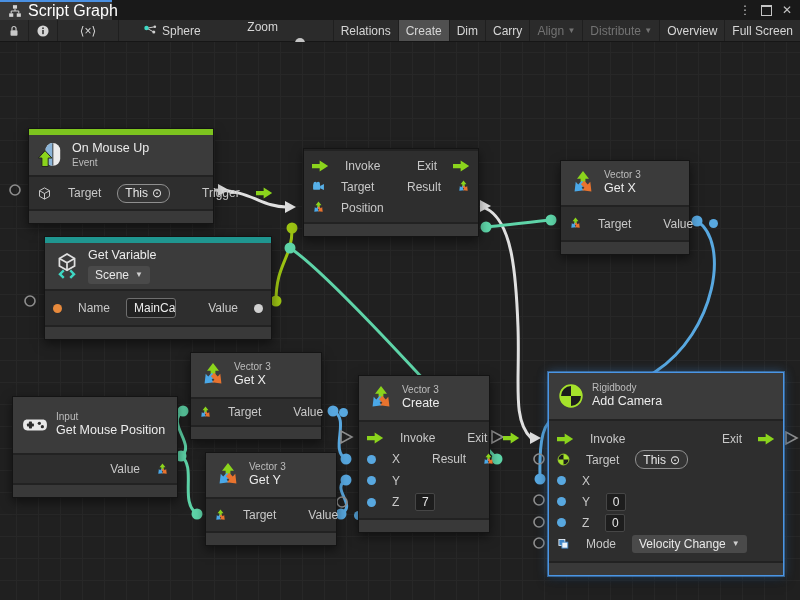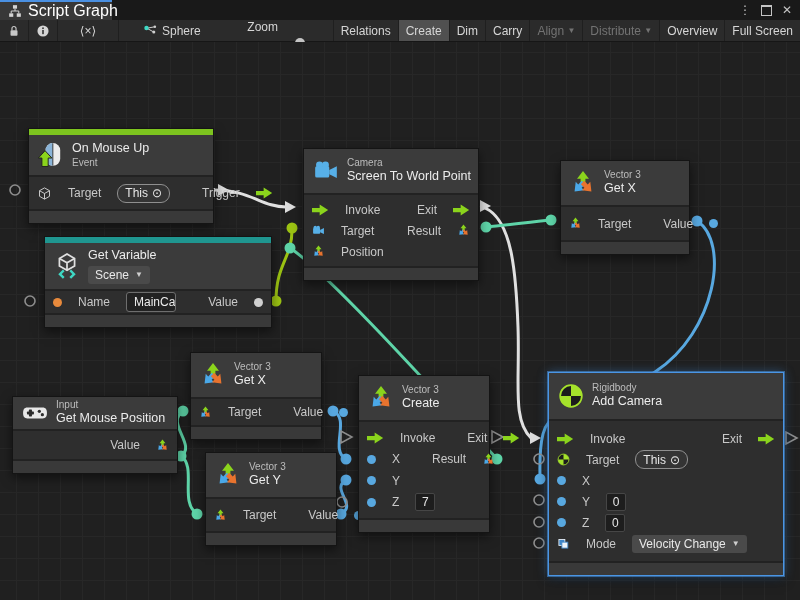--- a/index.html
+++ b/index.html
@@ -278,48 +278,39 @@
             <use href="#i-unityvar"></use>
           </svg>
         <div>
           <div class="ttl">Get Variable</div>
           <span class="dd" style="margin-top:2px">
               <span>Scene</span>
               <span class="caret">▼</span>
             </span>
         </div>
       </div>
-      <div class="bdy" style="padding:0 0">
+      <div class="bdy" style="padding:6px 0">
         <div class="row" style="height:22px">
           <span class="dot" style="background:#e88a3c"></span>
           <span>Name</span>
           <span class="ddo">
               <span class="txt">MainCamera</span>
               <span class="carbox">
                 <span class="caret">▼</span>
               </span>
             </span>
           <span class="sp"></span>
           <span>Value</span>
           <span class="dot" style="background:#d0d0d0"></span>
         </div>
       </div>
       <div class="ftr"></div>
     </div>
 
     <div class="node" style="left:303px;top:106px;width:176px">
-      <div class="hdr" style="height:44px">
-        <svg class="nicon">
-            <use href="#i-cam"></use>
-          </svg>
-        <div>
-          <div class="cat">Camera</div>
-          <div class="ttl">Screen To World Point</div>
-        </div>
-      </div>
       <div class="bdy" style="padding:4px 0">
         <div class="row" style="height:21px">
           <svg class="flow">
               <use href="#i-flow"></use>
             </svg>
           <span>Invoke</span>
           <span class="sp"></span>
           <span>Exit</span>
           <svg class="flow">
               <use href="#i-flow"></use>
@@ -364,21 +355,21 @@
           <span>Target</span>
           <span class="sp"></span>
           <span>Value</span>
           <span class="dot" style="background:#58a8e0"></span>
         </div>
       </div>
       <div class="ftr"></div>
     </div>
 
     <div class="node" style="left:12px;top:354px;width:166px">
-      <div class="hdr" style="height:32px">
+      <div class="hdr" style="height:56px">
         <svg class="nicon">
             <use href="#i-pad"></use>
           </svg>
         <div>
           <div class="cat">Input</div>
           <div class="ttl">Get Mouse Position</div>
         </div>
       </div>
       <div class="bdy" style="padding:3px 0">
         <div class="row" style="height:22px">

